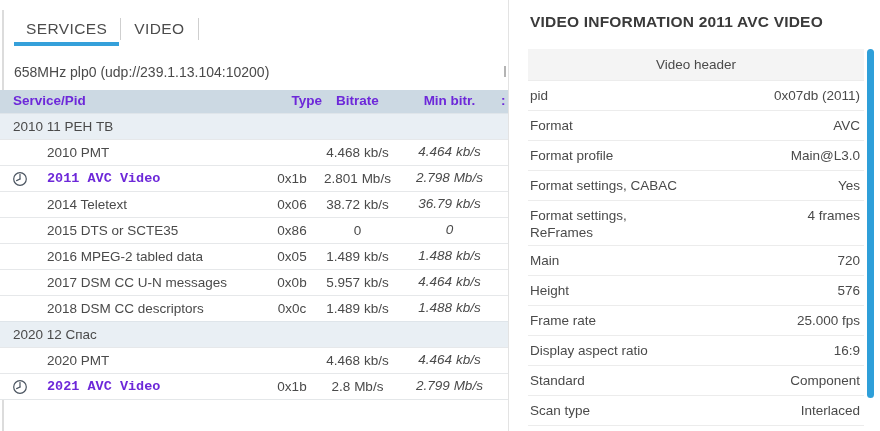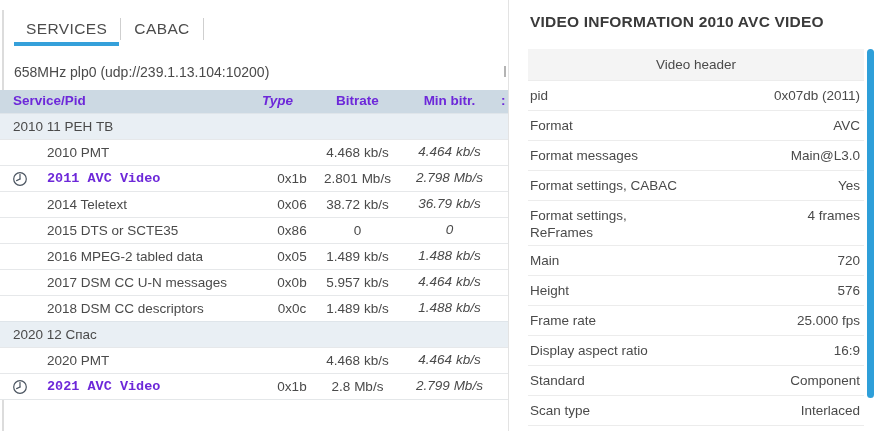--- a/index.html
+++ b/index.html
@@ -15,21 +15,21 @@
   .tabs{position:absolute;left:9px;top:14px;display:flex;align-items:center;height:30px;}
   .tab{font-size:15.5px;letter-spacing:.4px;color:#4c4c4c;padding:0 13px;position:relative;cursor:pointer;text-align:right;}
   .tab.active::after{content:"";position:absolute;left:1px;right:1px;bottom:-8px;height:4px;background:#35a0da;}
   .tab-sep{width:1px;height:22px;background:#cfcfcf;}
 
   .stream{position:absolute;left:10px;top:64px;font-size:14px;color:#4a4a4a;white-space:nowrap;}
 
   .table{position:absolute;left:-4px;top:90px;width:508px;border-bottom:1px solid #e4e7e9;}
   .thead{height:23px;background:#ccd9e3;position:relative;font-weight:bold;color:#6d28d9;font-size:13.5px;}
   .th-name{position:absolute;left:13px;top:3px;}
-  .th-type{position:absolute;left:262px;width:60px;top:3px;text-align:left;font-style:italic;}
+  .th-type{position:absolute;left:262px;width:60px;top:3px;text-align:right;}
   .th-bitrate{position:absolute;left:310px;width:95px;top:3px;text-align:center;}
   .th-min{position:absolute;left:402px;width:95px;top:3px;text-align:center;}
   .th-frag{position:absolute;left:501px;top:3px;font-weight:bold;}
 
   .row{position:relative;height:26px;box-sizing:border-box;border-top:1px solid #e6e8ea;font-size:13.5px;background:#fff;}
   .row:first-child{border-top:none;}
   .row.group{background:#e9eff4;border-top:1px solid #dfe5ea;}
   .cell-name{position:absolute;left:47px;top:5px;white-space:nowrap;color:#4a4a4a;}
   .row.group .cell-name{left:13px;text-align:right;}
   .cell-name.link{color:#6d28d9;font-weight:bold;font-family:Liberation Mono, monospace;}
@@ -53,21 +53,21 @@
 </head>
 <body>
 
 <div class="screen">
   <div class="left-edge"></div>
 
   <div class="left-panel">
     <div class="tabs">
       <div class="tab active">SERVICES</div>
       <div class="tab-sep"></div>
-      <div class="tab">CABAC</div>
+      <div class="tab">VIDEO</div>
       <div class="tab-sep"></div>
     </div>
 
     <div class="stream">658MHz plp0 (udp://239.1.13.104:10200)</div>
 
     <div class="table">
       <div class="thead">
         <span class="th-name">Service/Pid</span>
         <span class="th-type">Type</span>
         <span class="th-bitrate">Bitrate</span>
@@ -161,35 +161,35 @@
         <span class="cell-min">2.799 Mb/s</span>
       </div>
     </div>
 
     <div class="frag-top"></div>
   </div>
 
   <div class="panel-divider"></div>
 
   <div class="right-panel">
-    <div class="r-title">VIDEO INFORMATION 2010 AVC VIDEO</div>
+    <div class="r-title">VIDEO INFORMATION 2011 AVC VIDEO</div>
 
     <div class="card">
       <div class="card-header">Video header</div>
 
       <div class="f-row">
         <div class="f-label">pid</div>
         <div class="f-value">0x07db (2011)</div>
       </div>
       <div class="f-row">
         <div class="f-label">Format</div>
         <div class="f-value">AVC</div>
       </div>
       <div class="f-row">
-        <div class="f-label">Format messages</div>
+        <div class="f-label">Format profile</div>
         <div class="f-value">Main@L3.0</div>
       </div>
       <div class="f-row">
         <div class="f-label">Format settings, CABAC</div>
         <div class="f-value">Yes</div>
       </div>
       <div class="f-row">
         <div class="f-label">Format settings,
 ReFrames</div>
         <div class="f-value">4 frames</div>

